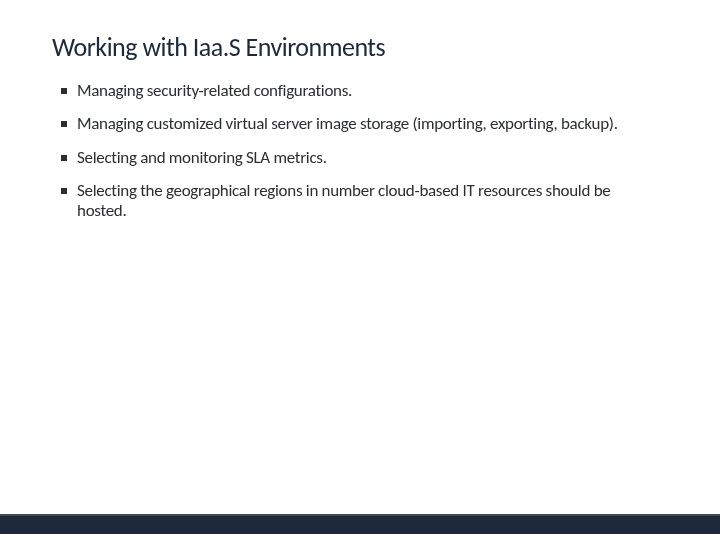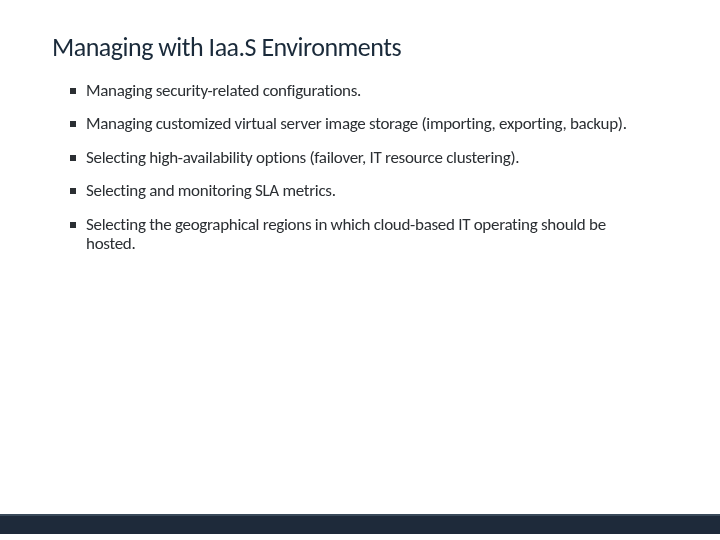--- a/index.html
+++ b/index.html
@@ -21,21 +21,21 @@
     font-size: 26px;
     font-weight: 400;
     color: #1a2a3a;
     line-height: 1.18;
     margin-bottom: 18px;
     letter-spacing: -0.5px;
   }
   .bullets {
     list-style: none;
     padding: 0;
-    margin: 16px;
+    margin: 7px;
   }
   .bullets li {
     position: relative;
     padding-left: 18px;
     font-size: 17px;
     font-weight: 400;
     color: #2b2f33;
     line-height: 1.15;
     margin-bottom: 14px;
     letter-spacing: -0.3px;
@@ -65,23 +65,22 @@
     width: 720px;
     height: 2px;
     background: #3a4a5a;
   }
 </style>
 </head>
 <body>
 
 <div class="slide">
   <h1 class="title">
-    <span>Managing with Iaa.S Environments</span><br>
+    <span>Working with Iaa.S Environments</span><br>
   </h1>
   <ul class="bullets">
     <li>Managing security-related configurations.</li>
     <li>Managing customized virtual server image storage (importing, exporting, backup).</li>
-    <li>Selecting high-availability options (failover, IT resource clustering).</li>
     <li>Selecting and monitoring SLA metrics.</li>
-    <li>Selecting the geographical regions in which cloud-based IT operating should be hosted.</li>
+    <li>Selecting the geographical regions in number cloud-based IT resources should be hosted.</li>
   </ul>
   <div class="footer-bar"></div>
 </div>
 
 </body></html>

